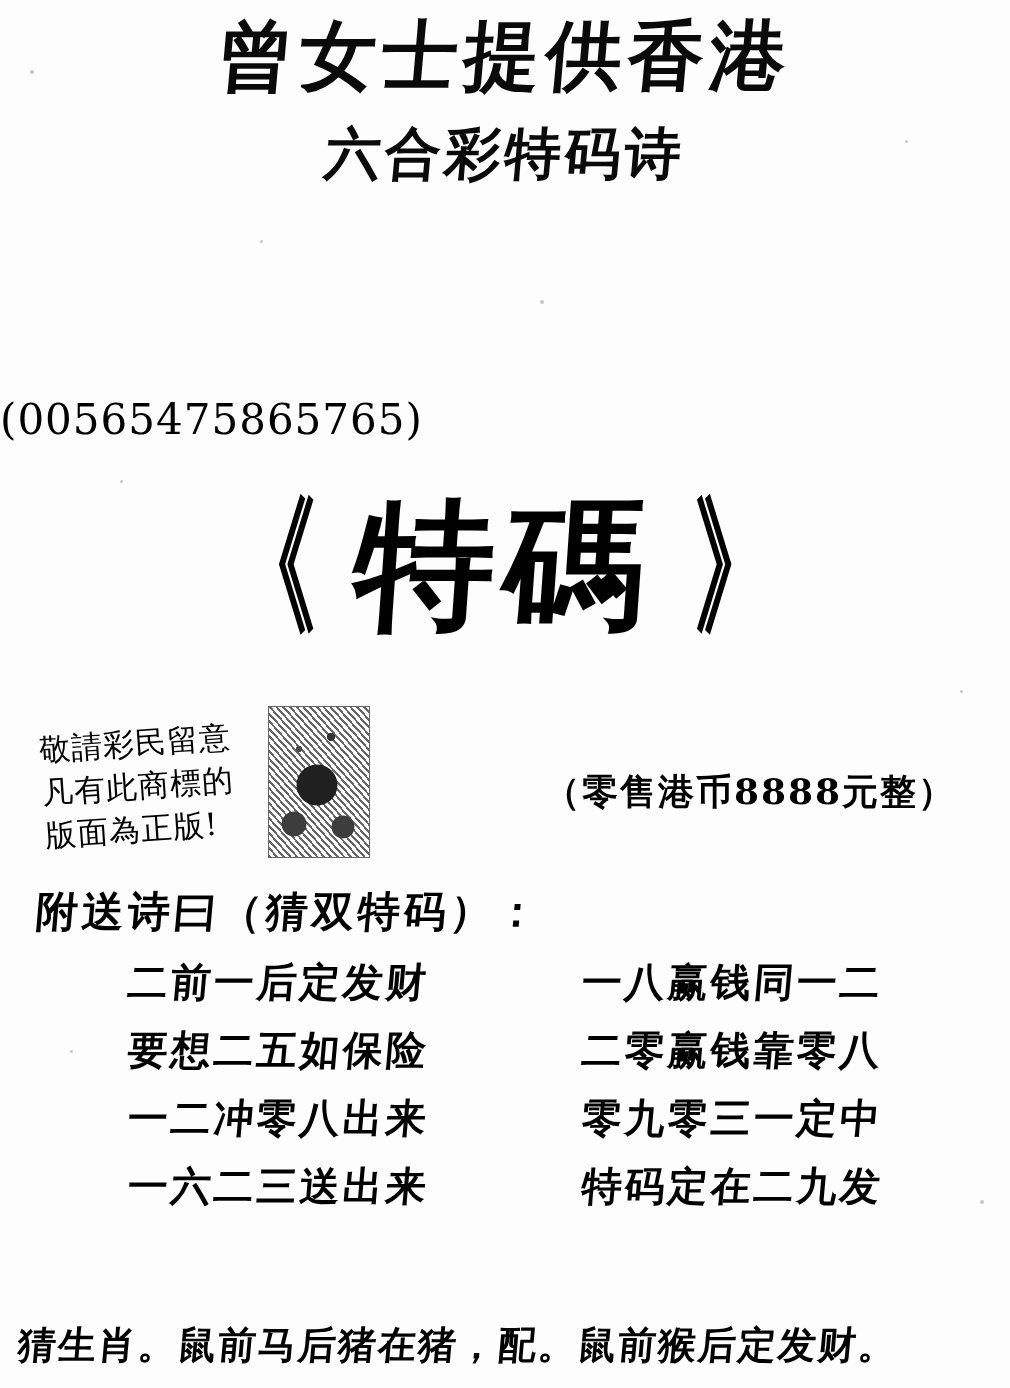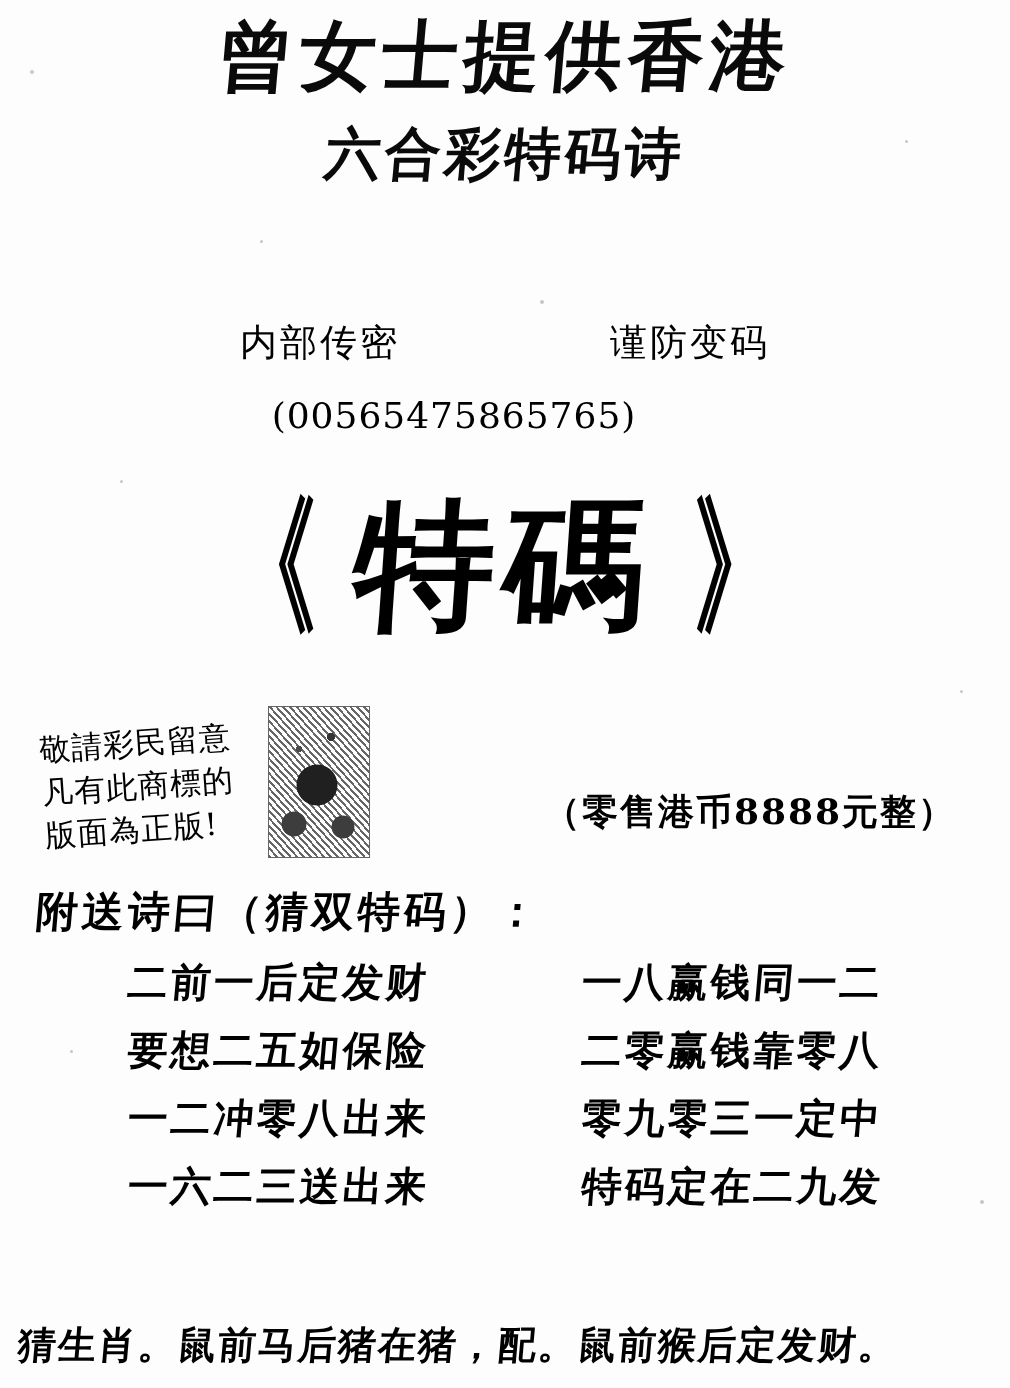--- a/index.html
+++ b/index.html
@@ -71,23 +71,23 @@
     font-family: "DejaVu Serif", serif;
     font-size: 37px;
     letter-spacing: 3px;
   }
 
   .phone-line {
     position: absolute;
     top: 395px;
     left: 0;
     width: 908px;
-    text-align: center;
-    font-family: "DejaVu Serif", serif;
-    font-size: 36px;
+    text-align: left;
+    font-family: "DejaVu Serif", serif;
+    font-size: 42px;
     letter-spacing: 1px;
   }
 
   .temacode-wrap {
     position: absolute;
     top: 490px;
     left: 0;
     width: 1010px;
     text-align: center;
     line-height: 1;
@@ -143,21 +143,20 @@
   .price-line {
     position: absolute;
     top: 768px;
     left: 500px;
     width: 500px;
     text-align: center;
     font-family: "DejaVu Serif", serif;
     font-weight: bold;
     font-size: 36px;
     letter-spacing: 2px;
-    margin-top: 20px;
   }
 
   .poem-head {
     position: absolute;
     top: 884px;
     left: 36px;
     font-family: "DejaVu Serif", serif;
     font-weight: bold;
     font-size: 42px;
     letter-spacing: 4px;
@@ -220,24 +219,20 @@
   <div class="speck" style="top:240px;left:260px;width:3px;height:3px;"></div>
   <div class="speck" style="top:300px;left:540px;width:4px;height:4px;"></div>
   <div class="speck" style="top:480px;left:120px;width:3px;height:3px;"></div>
   <div class="speck" style="top:690px;left:960px;width:3px;height:3px;"></div>
   <div class="speck" style="top:1050px;left:70px;width:3px;height:3px;"></div>
   <div class="speck" style="top:1200px;left:980px;width:4px;height:4px;"></div>
 
   <div class="title-main">曾女士提供香港</div>
   <div class="title-sub">六合彩特码诗</div>
 
-  <div class="row-notice">
-    <span>内部传密</span>
-    <span>谨防变码</span>
-  </div>
 
   <div class="phone-line">(00565475865765)</div>
 
   <div class="temacode-wrap">
     <span class="temacode-bracket">《</span>
     <span class="temacode">特碼</span>
     <span class="temacode-bracket">》</span>
   </div>
 
   <div class="left-note">

